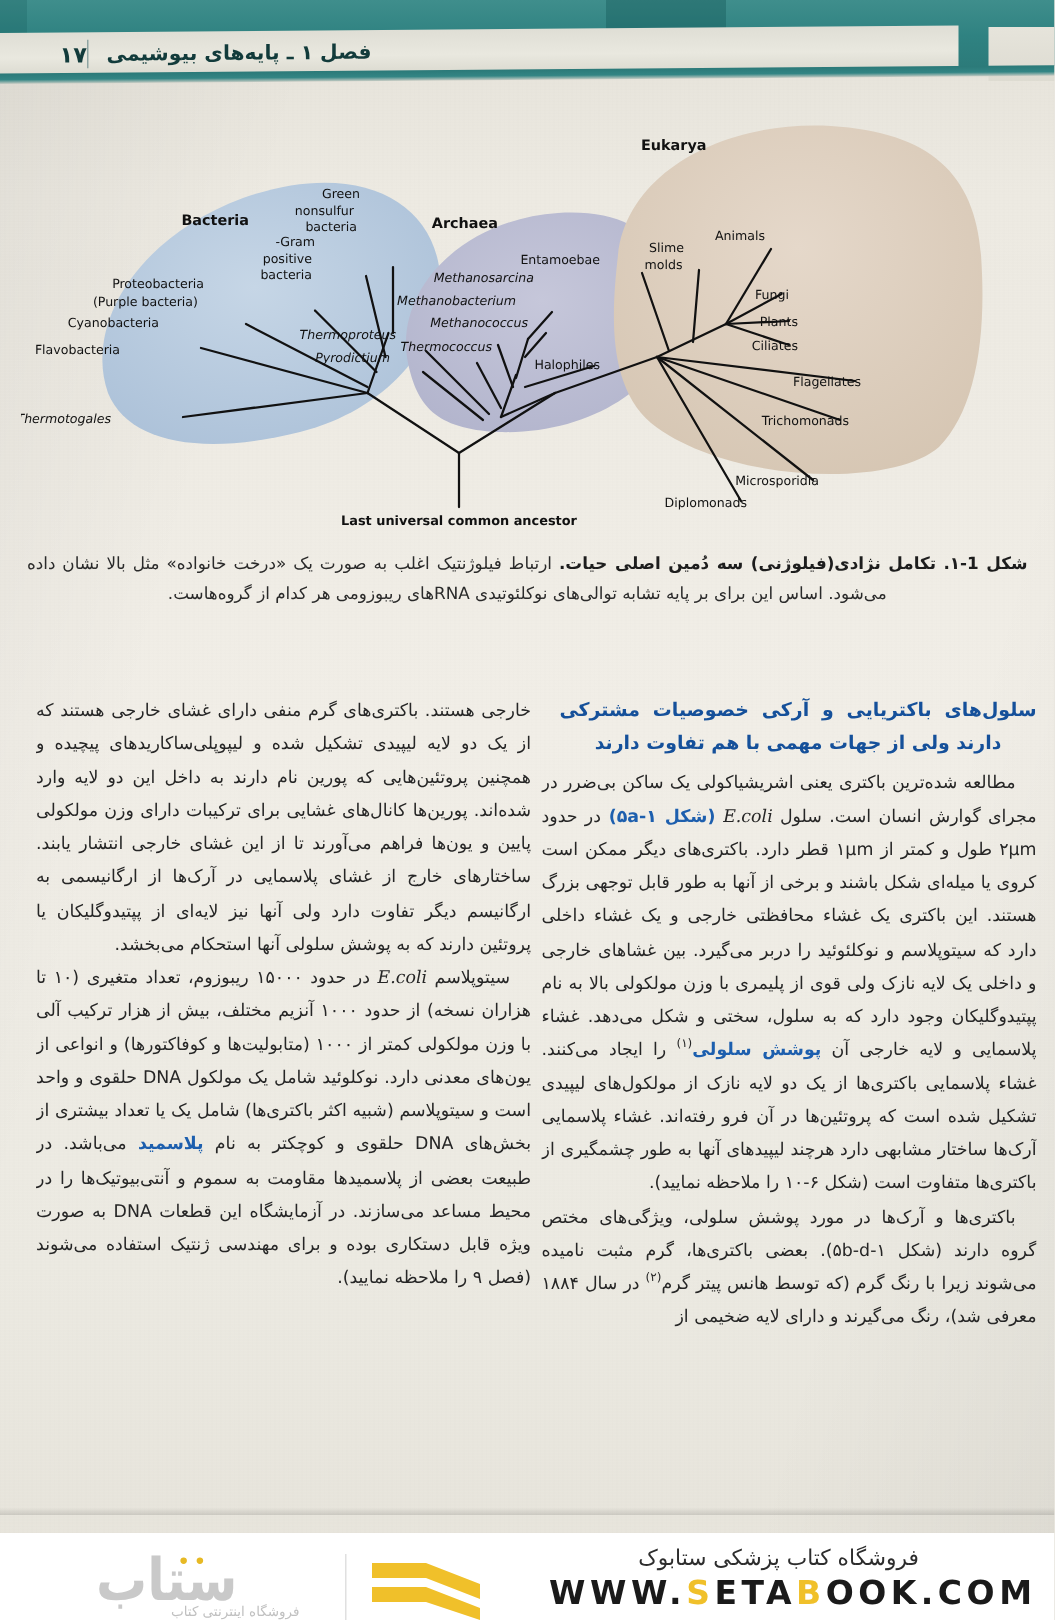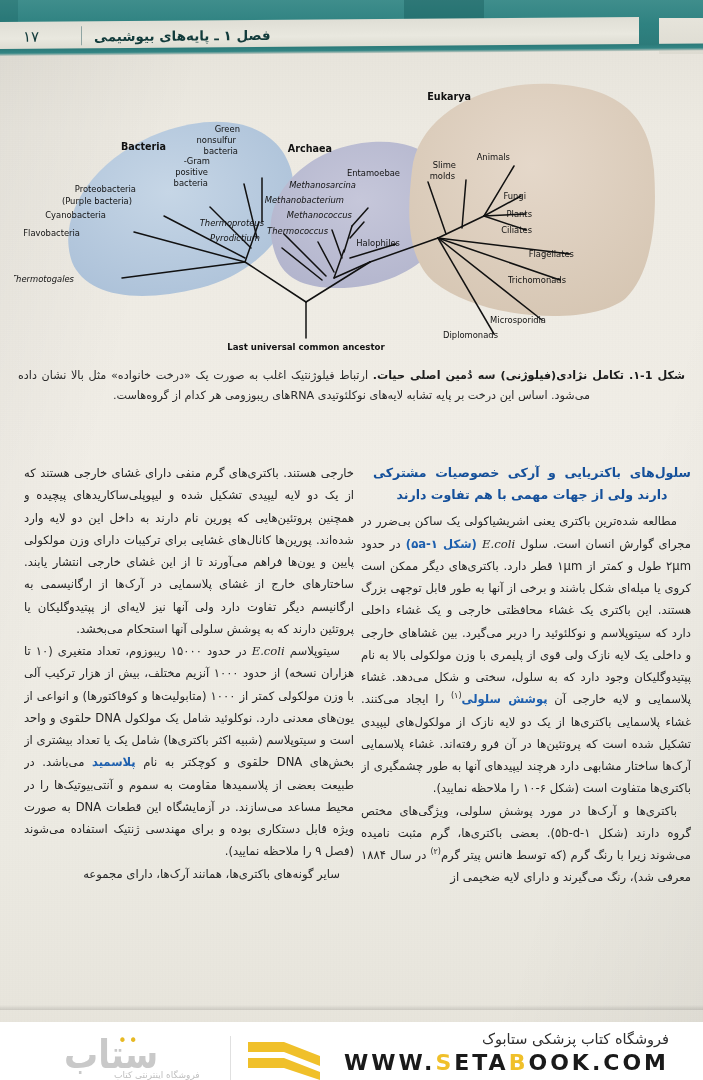--- a/index.html
+++ b/index.html
@@ -43,23 +43,22 @@
     position:absolute;left:659px;top:18px;width:44px;height:36px;
     background:linear-gradient(180deg,#e6e4db,#dddbd1);
   }
   .header-text{
     position:absolute;left:0;top:23px;width:639px;height:27px;
     display:flex;align-items:center;flex-direction:row-reverse;
     transform:skewY(-0.45deg);transform-origin:left top;
     color:#14403f;
   }
   .page-num{
-    width:58px;text-align:left;font-size:15px;font-weight:400;letter-spacing:1px;
+    width:58px;text-align:right;font-size:15px;font-weight:700;letter-spacing:1px;
     color:#123b3b;
-    padding-left:23px;
   }
   .hdr-divider{width:1px;height:19px;background:#8fa5a3;}
   .chapter-title{
     padding:0 12px;font-size:13.5px;font-weight:700;color:#123b3b;
     letter-spacing:.2px;
   }
   .band-under{
     position:absolute;left:0;top:49px;width:703px;height:7px;
     background:linear-gradient(180deg,#2b7978,#338584 60%,#c8ccc4 100%);
     transform:skewY(-0.45deg);transform-origin:left top;
@@ -111,21 +110,21 @@
     color:#c9c9c9;letter-spacing:-2px;font-family:"DejaVu Sans",sans-serif;
     transform:scaleY(1.15);
   }
   .logo-dots{position:absolute;left:84px;top:2px;color:#e7b924;font-size:15px;letter-spacing:2px;}
   .logo-sub{
     position:absolute;left:36px;top:40px;font-size:9px;color:#c0c0c0;direction:rtl;margin-left:44px;
   }
   .logo-bar{position:absolute;left:196px;top:6px;width:1px;height:46px;background:#e0e0e0;}
   .chev{position:absolute;left:212px;top:10px;width:76px;height:40px;}
   .site-wrap{
-    position:absolute;right:34px;top:9px;text-align:right;
+    position:absolute;right:12px;top:9px;text-align:center;
   }
   .site-fa{font-size:14.5px;color:#2d2d2d;direction:rtl;font-weight:500;margin-bottom:3px;}
   .site-url{
     font-size:22px;font-weight:700;letter-spacing:3px;color:#1a1a1a;
     font-family:"DejaVu Sans",sans-serif;
     margin-left:19px;
   }
   .site-url .y{color:#f0c02a;}
   .bottom-shadow{
     position:absolute;left:0;bottom:70px;width:703px;height:5px;
@@ -260,35 +259,34 @@
     <text x="552" y="217">Trichomonads</text>
     <text x="532" y="257">Microsporidia</text>
     <text x="484" y="272">Diplomonads</text>
   </g>
 
   <text x="292" y="284" text-anchor="middle" font-family="DejaVu Sans, sans-serif" font-size="8.6" font-weight="700" fill="#111">Last universal common ancestor</text>
 </svg>
 </div>
 
 <div class="fig-caption">
-  <span class="cap-bold">شکل 1-۱. تکامل نژادی(فیلوژنی) سه دُمین اصلی حیات.</span><span> ارتباط فیلوژنتیک اغلب به صورت یک «درخت خانواده» مثل بالا نشان داده می‌شود. اساس این درخت بر پایه تشابه لایه‌های نوکلئوتیدی RNAهای ریبوزومی هر کدام از گروه‌هاست.</span>
+  <span class="cap-bold">شکل 1-۱. تکامل نژادی(فیلوژنی) سه دُمین اصلی حیات.</span><span> ارتباط فیلوژنتیک اغلب به صورت یک «درخت خانواده» مثل بالا نشان داده می‌شود. اساس این برای بر پایه تشابه توالی‌های نوکلئوتیدی RNAهای ریبوزومی هر کدام از گروه‌هاست.</span>
 </div>
 
 <div class="cols">
 
   <div class="col right">
     <div class="sec-head">سلول‌های باکتریایی و آرکی خصوصیات مشترکی دارند ولی از جهات مهمی با هم تفاوت دارند</div>
     <p><span>مطالعه شده‌ترین باکتری یعنی اشریشیاکولی یک ساکن بی‌ضرر در مجرای گوارش انسان است. سلول </span><span class="lat">E.coli</span><span class="blue"> (شکل ۵a-۱) </span><span>در حدود ۲μm طول و کمتر از ۱μm قطر دارد. باکتری‌های دیگر ممکن است کروی یا میله‌ای شکل باشند و برخی از آنها به طور قابل توجهی بزرگ هستند. این باکتری یک غشاء محافظتی خارجی و یک غشاء داخلی دارد که سیتوپلاسم و نوکلئوئید را دربر می‌گیرد. بین غشاهای خارجی و داخلی یک لایه نازک ولی قوی از پلیمری با وزن مولکولی بالا به نام پپتیدوگلیکان وجود دارد که به سلول، سختی و شکل می‌دهد. غشاء پلاسمایی و لایه خارجی آن </span><span class="blue">پوشش سلولی</span><span class="sup">(۱)</span><span> را ایجاد می‌کنند. غشاء پلاسمایی باکتری‌ها از یک دو لایه نازک از مولکول‌های لیپیدی تشکیل شده است که پروتئین‌ها در آن فرو رفته‌اند. غشاء پلاسمایی آرک‌ها ساختار مشابهی دارد هرچند لیپیدهای آنها به طور چشمگیری از باکتری‌ها متفاوت است (شکل ۶-۱۰ را ملاحظه نمایید).</span></p>
     <p><span>باکتری‌ها و آرک‌ها در مورد پوشش سلولی، ویژگی‌های مختص گروه دارند (شکل ۵b-d-۱). بعضی باکتری‌ها، گرم مثبت نامیده می‌شوند زیرا با رنگ گرم (که توسط هانس پیتر گرم</span><span class="sup">(۲)</span><span> در سال ۱۸۸۴ معرفی شد)، رنگ می‌گیرند و دارای لایه ضخیمی از</span></p>
   </div>
 
   <div class="col left">
     <p class="noind">خارجی هستند. باکتری‌های گرم منفی دارای غشای خارجی هستند که از یک دو لایه لیپیدی تشکیل شده و لیپوپلی‌ساکاریدهای پیچیده و همچنین پروتئین‌هایی که پورین نام دارند به داخل این دو لایه وارد شده‌اند. پورین‌ها کانال‌های غشایی برای ترکیبات دارای وزن مولکولی پایین و یون‌ها فراهم می‌آورند تا از این غشای خارجی انتشار یابند. ساختارهای خارج از غشای پلاسمایی در آرک‌ها از ارگانیسمی به ارگانیسم دیگر تفاوت دارد ولی آنها نیز لایه‌ای از پپتیدوگلیکان یا پروتئین دارند که به پوشش سلولی آنها استحکام می‌بخشد.</p>
     <p><span>سیتوپلاسم </span><span class="lat">E.coli</span><span> در حدود ۱۵۰۰۰ ریبوزوم، تعداد متغیری (۱۰ تا هزاران نسخه) از حدود ۱۰۰۰ آنزیم مختلف، بیش از هزار ترکیب آلی با وزن مولکولی کمتر از ۱۰۰۰ (متابولیت‌ها و کوفاکتورها) و انواعی از یون‌های معدنی دارد. نوکلوئید شامل یک مولکول DNA حلقوی و واحد است و سیتوپلاسم (شبیه اکثر باکتری‌ها) شامل یک یا تعداد بیشتری از بخش‌های DNA حلقوی و کوچکتر به نام </span><span class="blue">پلاسمید</span><span> می‌باشد. در طبیعت بعضی از پلاسمیدها مقاومت به سموم و آنتی‌بیوتیک‌ها را در محیط مساعد می‌سازند. در آزمایشگاه این قطعات DNA به صورت ویژه قابل دستکاری بوده و برای مهندسی ژنتیک استفاده می‌شوند (فصل ۹ را ملاحظه نمایید).</span></p>
-    <p>سایر گونه‌های باکتری‌ها، همانند آرک‌ها، دارای مجموعه</p>
   </div>
 
 </div>
 
 <div class="bottom-shadow"></div>
 
 <div class="footer">
 
   <div class="logo-wrap">
     <div class="logo-text">ستاب</div>

